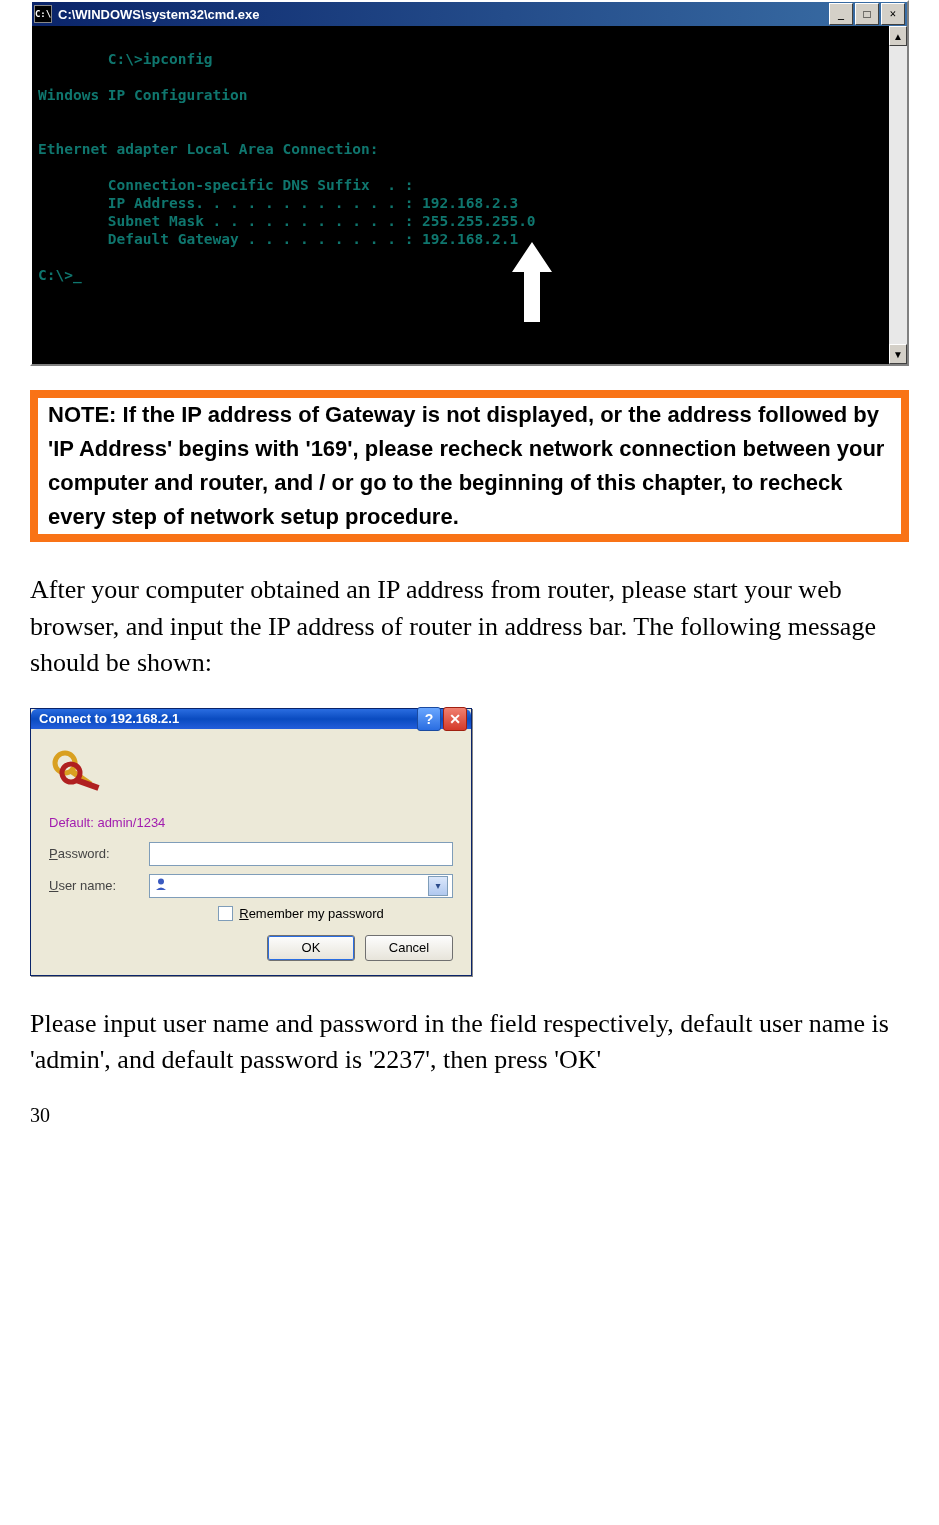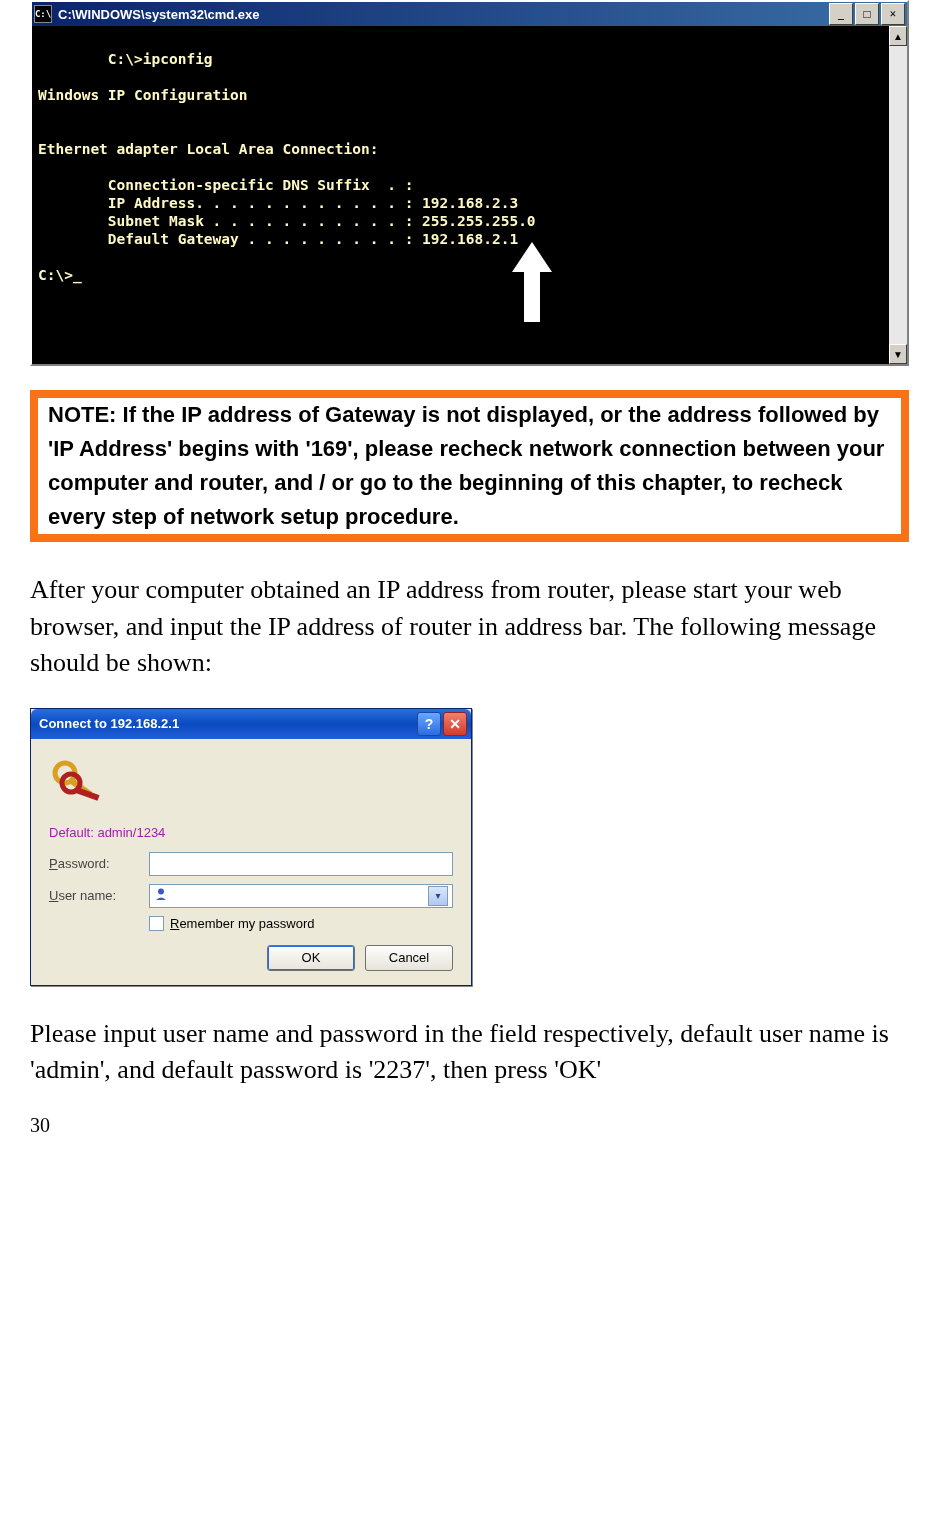--- a/index.html
+++ b/index.html
@@ -7,49 +7,49 @@
 
   
   .cmd-window{border:2px solid #808080;border-top-color:#fff;border-left-color:#fff;background:#000;margin-top:0;}
   .cmd-titlebar{height:24px;background:linear-gradient(to right,#0a246a,#3a6ea5);display:flex;align-items:center;padding:0 2px;}
   .cmd-titlebar .ico{width:16px;height:16px;background:#000;border:1px solid #888;margin-right:6px;display:flex;align-items:center;justify-content:center;}
   .cmd-titlebar .ico span{color:#fff;font:bold 9px monospace;}
   .cmd-title{color:#fff;font:bold 13px Tahoma,Arial,sans-serif;flex:1;white-space:nowrap;overflow:hidden;}
   .cmd-btns{display:flex;gap:2px;}
   .cmd-btn{width:22px;height:20px;background:#d4d0c8;border:1px solid #404040;border-top-color:#fff;border-left-color:#fff;display:flex;align-items:center;justify-content:center;font:bold 12px Tahoma;line-height:1;cursor:default;}
   .cmd-body{display:flex;}
-  .cmd-console{flex:1;background:#000;color:#fef9c3;font:bold 14.5px/18px "Lucida Console","Consolas",monospace;padding:6px 6px 12px 6px;min-height:320px;position:relative;white-space:pre;}
+  .cmd-console{flex:1;background:#000;color:#0f766e;font:bold 14.5px/18px "Lucida Console","Consolas",monospace;padding:6px 6px 12px 6px;min-height:320px;position:relative;white-space:pre;}
   .cmd-scroll{width:18px;background:#d4d0c8;display:flex;flex-direction:column;align-items:stretch;}
   .cmd-scroll .arr{height:18px;background:#d4d0c8;border:1px solid #404040;border-top-color:#fff;border-left-color:#fff;display:flex;align-items:center;justify-content:center;font:10px Arial;}
   .cmd-scroll .track{flex:1;background:#e8e8e8;}
   .arrow-up{position:absolute;left:480px;top:180px;}
   .arrow-up svg{display:block;}
 
   
   .note-box{border:8px solid #f97316;margin-top:24px;padding:0 10px;font:bold 22px/1.55 Arial,Helvetica,sans-serif;}
 
   
   .body-copy{font:26px/1.4 "Times New Roman",serif;margin-top:30px;}
   .body-copy p{margin:0 0 26px 0;}
 
   
   .dlg{width:440px;margin-top:6px;margin-bottom:30px;border:1px solid #0a246a;background:#ece9d8;font:13px Tahoma,Arial,sans-serif;box-shadow:1px 1px 0 #888;}
-  .dlg-title{height:30px;background:linear-gradient(to bottom,#2a6de1 0%,#0a4bc0 50%,#245edb 100%);border-radius:6px 6px 0 0;display:flex;align-items:center;padding:0 4px 0 8px;color:#fff;font-weight:bold;}
+  .dlg-title{height:20px;background:linear-gradient(to bottom,#2a6de1 0%,#0a4bc0 50%,#245edb 100%);border-radius:6px 6px 0 0;display:flex;align-items:center;padding:0 4px 0 8px;color:#fff;font-weight:bold;}
   .dlg-title .t{flex:1;}
   .dlg-tbn{width:22px;height:22px;margin-left:2px;border-radius:3px;display:flex;align-items:center;justify-content:center;font:bold 14px Arial;color:#fff;}
   .dlg-help{background:linear-gradient(to bottom,#6aa7ff,#2a6de1);border:1px solid #1a4aa0;}
   .dlg-close{background:linear-gradient(to bottom,#f08070,#d43a2a);border:1px solid #a02010;}
   .dlg-body{padding:18px 18px 14px 18px;}
   .dlg-icon{width:60px;height:50px;margin-bottom:18px;}
   .dlg-row{display:flex;align-items:center;margin:8px 0;}
   .dlg-label{width:100px;color:#444;}
   .dlg-input{flex:1;height:22px;border:1px solid #7f9db9;background:#fff;display:flex;align-items:center;padding:0 4px;}
   .dlg-input.combo{justify-content:space-between;}
   .dlg-input.combo .drop{width:18px;height:18px;background:linear-gradient(to bottom,#dbe7fb,#b0c8ef);border:1px solid #7f9db9;display:flex;align-items:center;justify-content:center;font:10px Arial;color:#2a4a8a;}
-  .dlg-chk{display:flex;align-items:center;gap:6px;margin-left:100px;margin-top:6px;}
+  .dlg-chk{display:flex;align-items:center;gap:6px;margin-left:100px;margin-top:6px;justify-content:center;}
   .dlg-chk .box{width:13px;height:13px;border:1px solid #7f9db9;background:#fff;}
   .dlg-btnrow{display:flex;justify-content:flex-end;gap:10px;padding:0 18px 14px 28px;}
   .dlg-btn{min-width:86px;height:24px;background:linear-gradient(to bottom,#fdfdfd,#e7e4da);border:1px solid #707070;border-radius:3px;display:flex;align-items:center;justify-content:center;cursor:default;}
   .dlg-btn.def{box-shadow:0 0 0 1px #2a6de1 inset;}
   .underline{text-decoration:underline;}
   .pnum{text-align:left;font:20px "Times New Roman";margin-top:10px;}
 </style>
 </head>
 <body>
 

